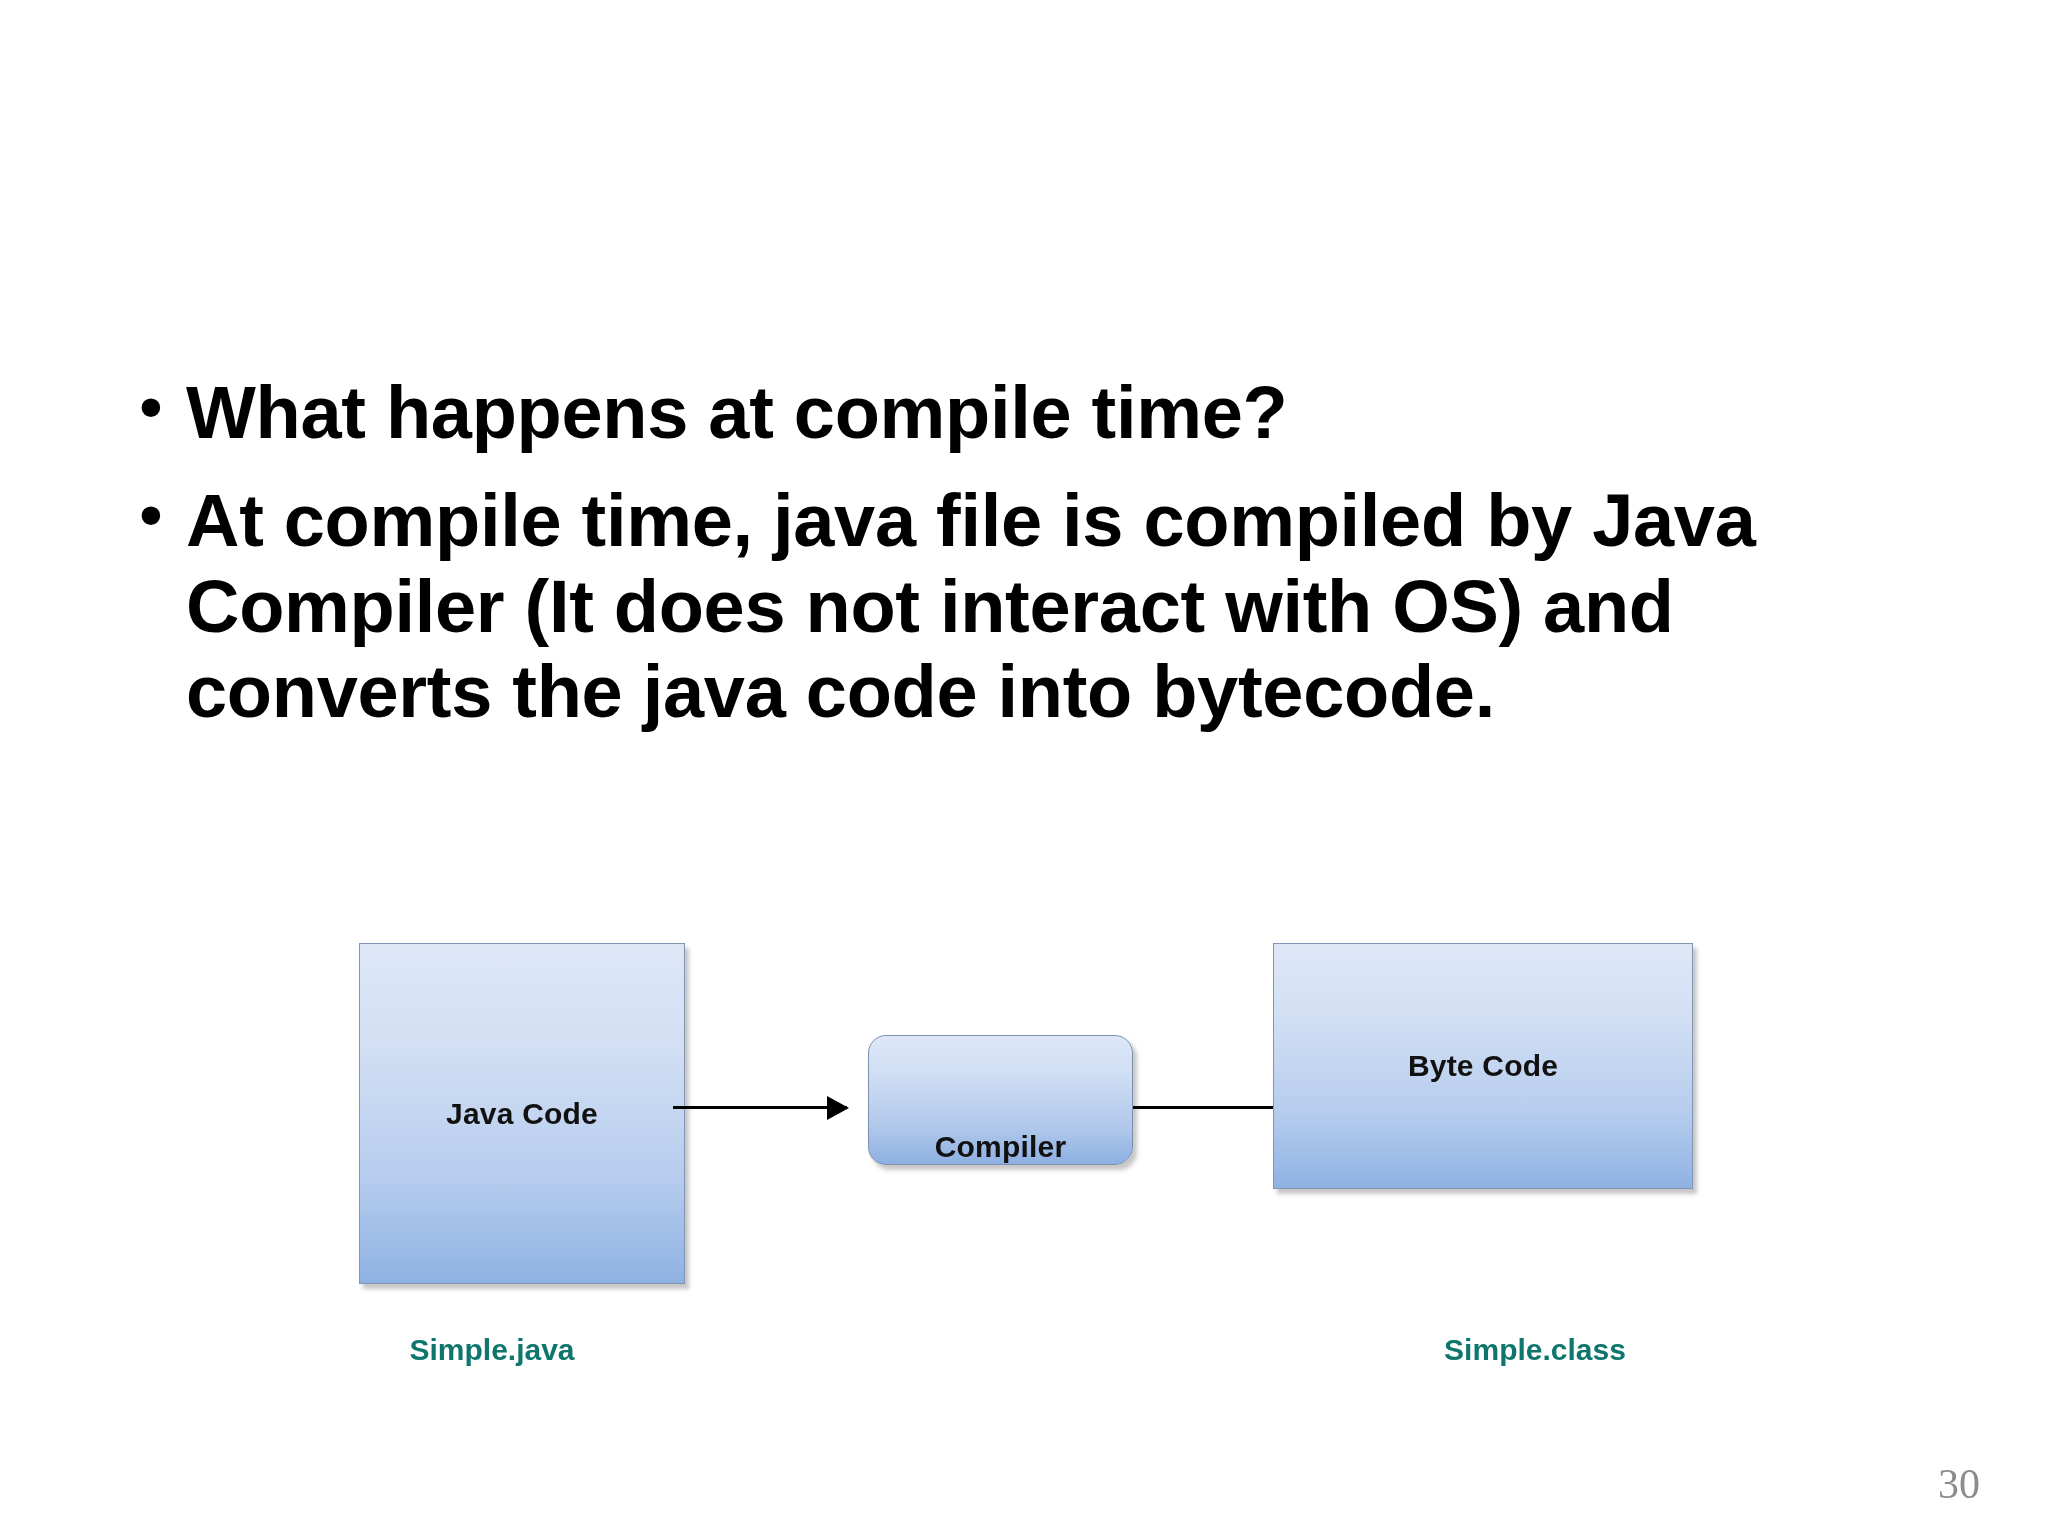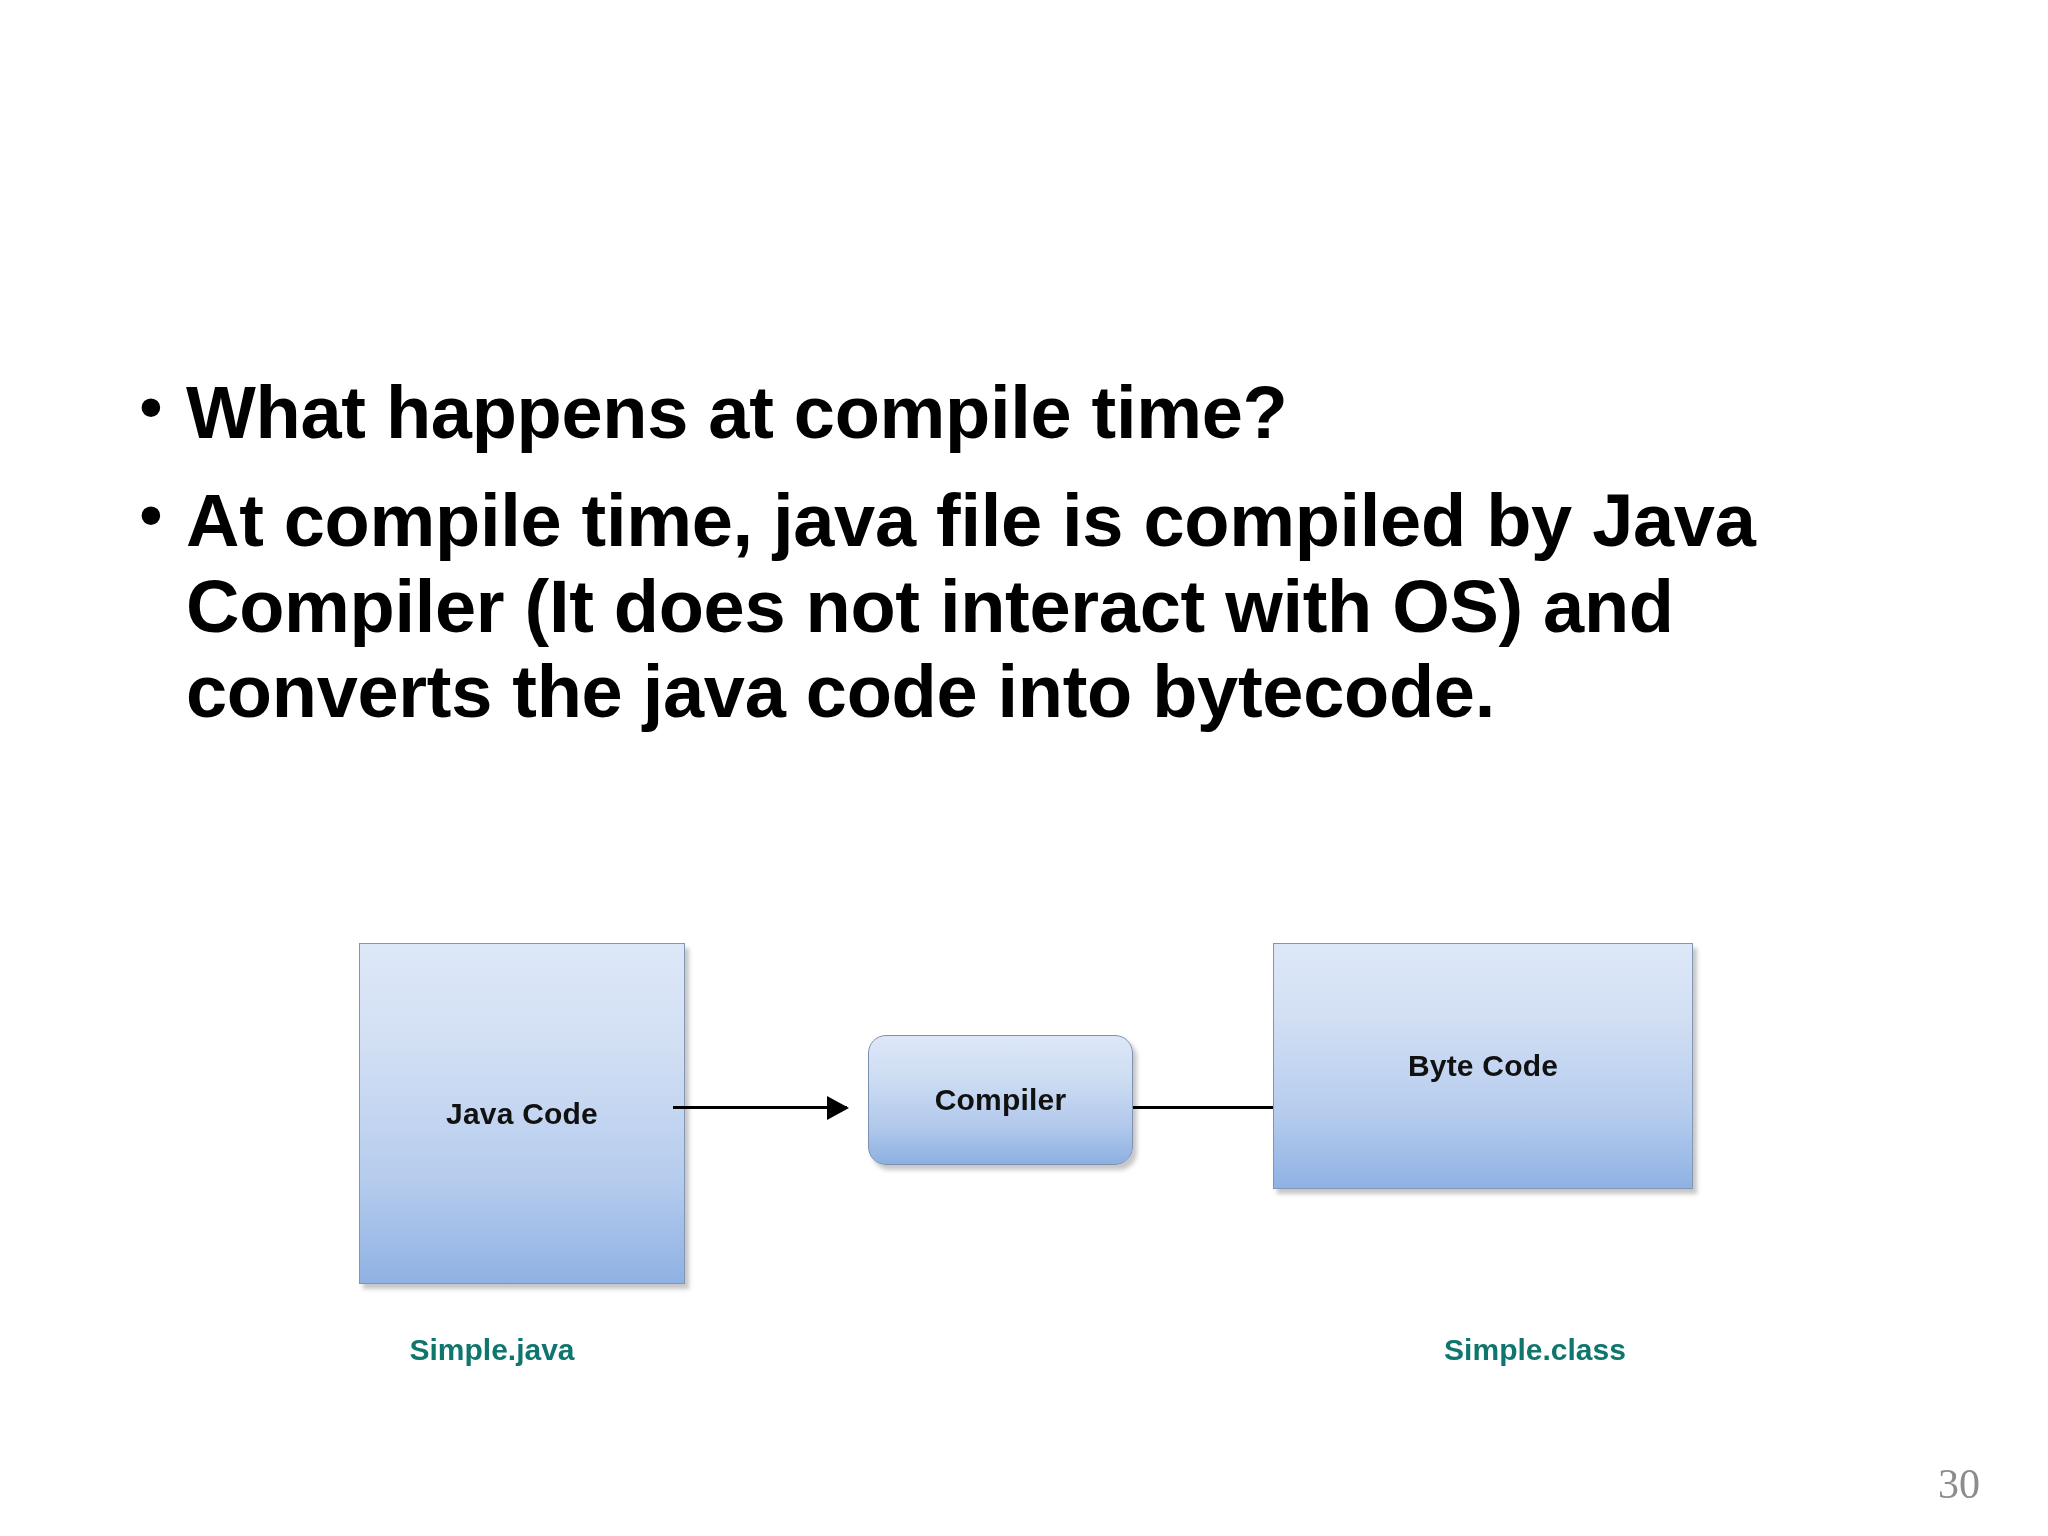--- a/index.html
+++ b/index.html
@@ -147,21 +147,21 @@
 
   <div id="diagram">
 
     <div class="diagram-node node-rect" style="left:311px; top:943px; width:326px; height:341px;margin-left:48px;">
       <span class="node-label">Java Code</span>
     </div>
     <div class="node-caption" style="left:311px; top:1333px; width:362px;">Simple.java</div>
 
     <div class="arrow" style="left:673px; top:1106px; width:174px;"></div>
 
-    <div class="diagram-node node-round" style="left:868px; top:1035px; width:265px; height:130px;">
+    <div class="diagram-node node-round" style="left:868px; top:1035px; width:265px; height:130px;align-items:flex-end;">
       <span class="node-label">Compiler</span>
     </div>
 
     <div class="arrow" style="left:1133px; top:1106px; width:172px;"></div>
 
     <div class="diagram-node node-rect" style="left:1273px; top:943px; width:420px; height:246px;">
       <span class="node-label">Byte Code</span>
     </div>
     <div class="node-caption" style="left:1325px; top:1333px; width:420px;">Simple.class</div>
 

